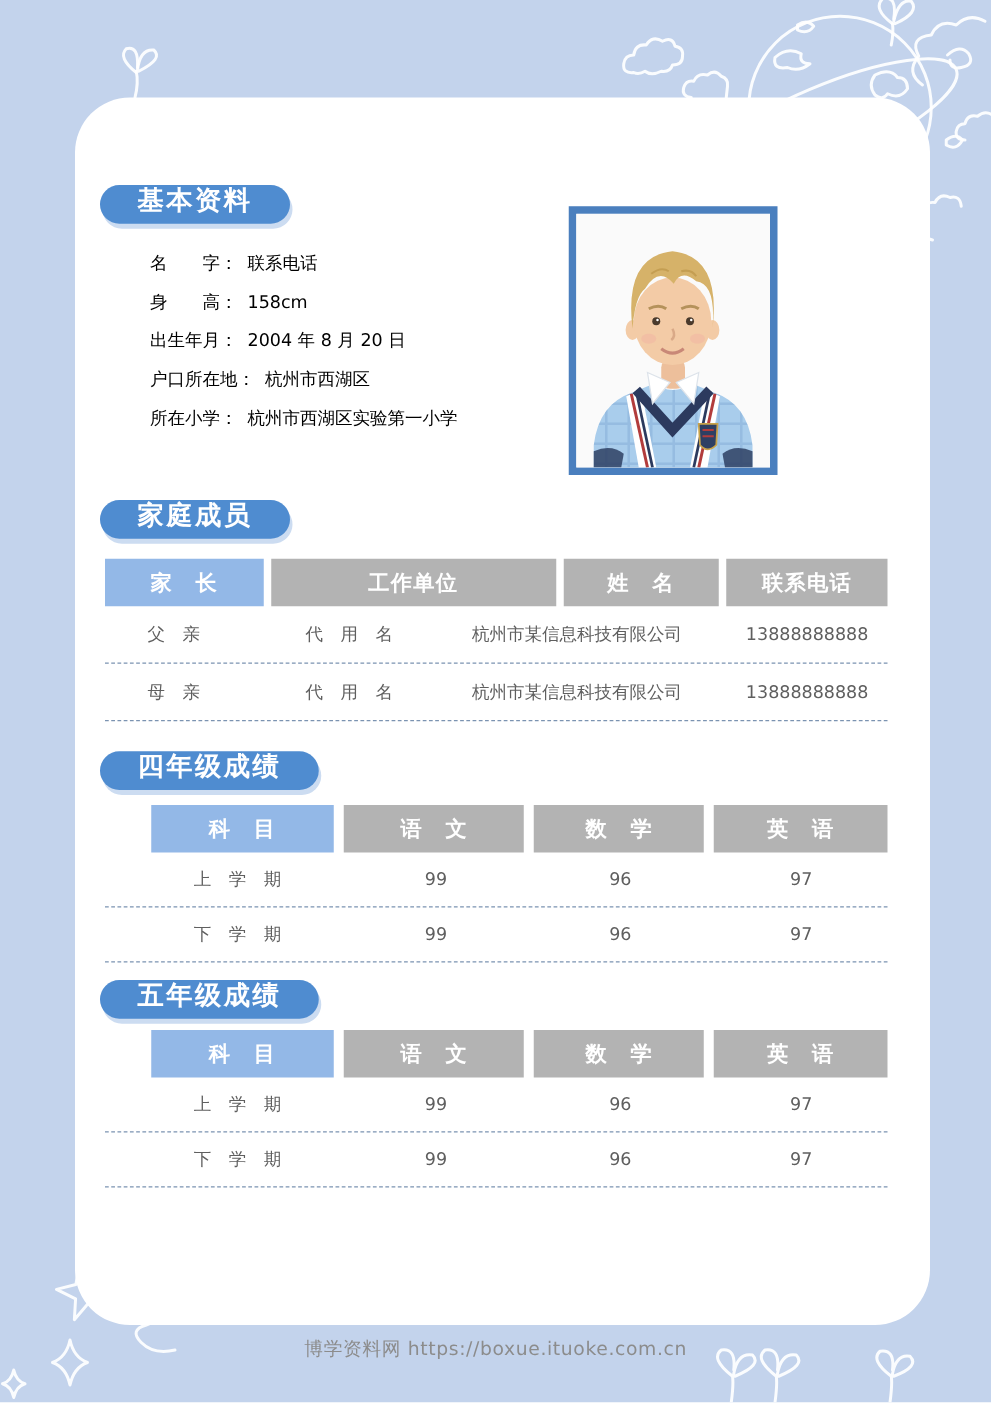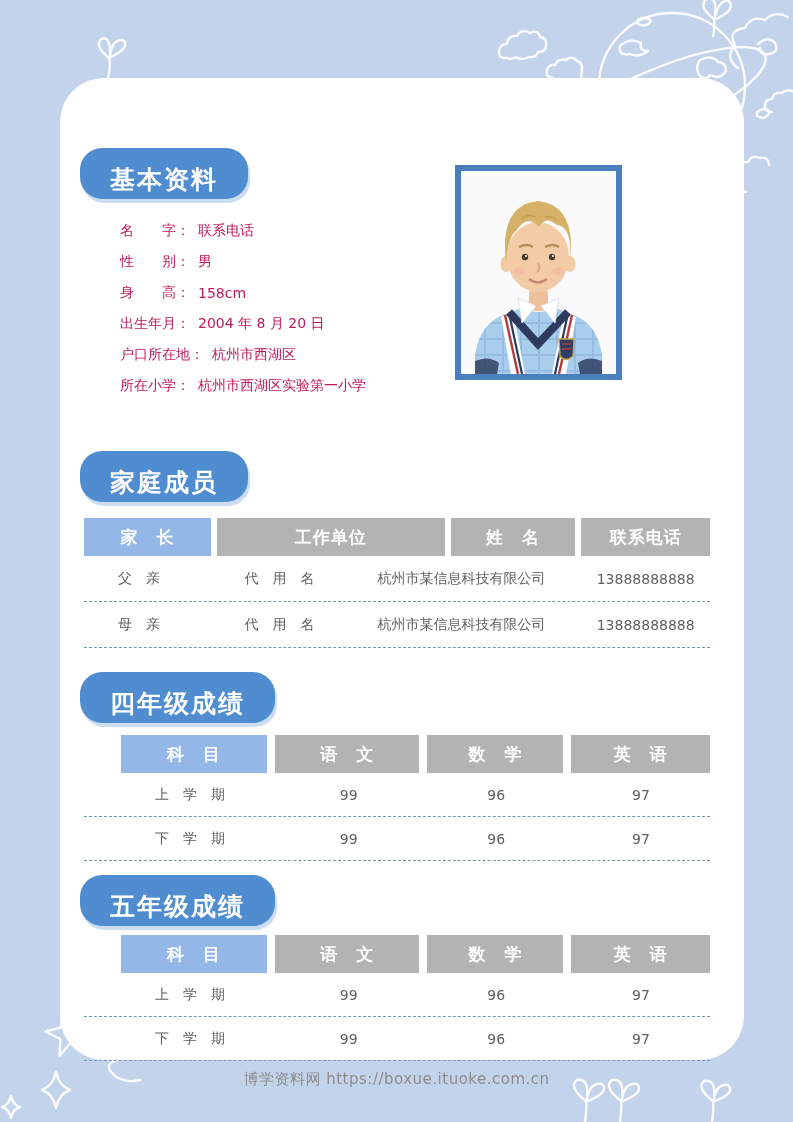--- a/index.html
+++ b/index.html
@@ -9,28 +9,28 @@
   
   .decor { position:absolute; left:0; top:0; z-index:0; }
   .decor path, .decor circle, .decor ellipse { fill:none; stroke:#ffffff; stroke-width:2.4; stroke-linecap:round; stroke-linejoin:round; opacity:.92; }
 
   
   .card { position:absolute; left:60px; top:78px; width:684px; height:982px; background:#ffffff; border-radius:44px; z-index:1; }
 
   
   .pill-row { display:block; }
   .pill { display:inline-block; margin-left:20px; background:#4f8cd0; color:#fff; font-weight:bold;
-          font-size:25px; letter-spacing:2px; line-height:24px; padding:20px 30px 7px; border-radius:22px;
+          font-size:21px; letter-spacing:2px; line-height:24px; padding:0 30px 7px; border-radius:22px;
           box-shadow:2px 4px 0 #ccdcf1; }
   .mt70{margin-top:70px}.mt50{margin-top:50px}.mt24{margin-top:24px}.mt16{margin-top:16px}
   .mt14{margin-top:14px}.mt12{margin-top:12px}.mt9{margin-top:9px}
 
   
   .fields { margin:16px 0 0 60px; }
-  .field { height:31px; display:flex; align-items:center; font-size:14px; color:#be185d; }
+  .field { height:31px; display:flex; align-items:center; font-size:14px; color:#000000; }
   .flabel { white-space:pre; }
   .fvalue { margin-left:8px; white-space:pre; }
 
   .photo { position:absolute; left:395px; top:87px; width:167px; height:215px; border:6px solid #4a7fbe; background:#fafafa; }
   .photo svg { display:block; width:155px; height:203px; }
 
   
   .tbl { margin-left:24px; width:626px; }
   .trow { display:flex; }
   .thead .cell { height:38px; display:flex; align-items:center; justify-content:center;
@@ -115,24 +115,20 @@
     <div class="pill-row mt70">
       <span class="pill">基本资料</span>
     </div>
 
     <div class="fields">
       <div class="field">
         <span class="flabel">名　　字：</span>
         <span class="fvalue">联系电话</span>
       </div>
       <div class="field">
-        <span class="flabel">性　　别：</span>
-        <span class="fvalue">男</span>
-      </div>
-      <div class="field">
         <span class="flabel">身　　高：</span>
         <span class="fvalue">158cm</span>
       </div>
       <div class="field">
         <span class="flabel">出生年月：</span>
         <span class="fvalue">2004 年 8 月 20 日</span>
       </div>
       <div class="field">
         <span class="flabel">户口所在地：</span>
         <span class="fvalue">杭州市西湖区</span>

